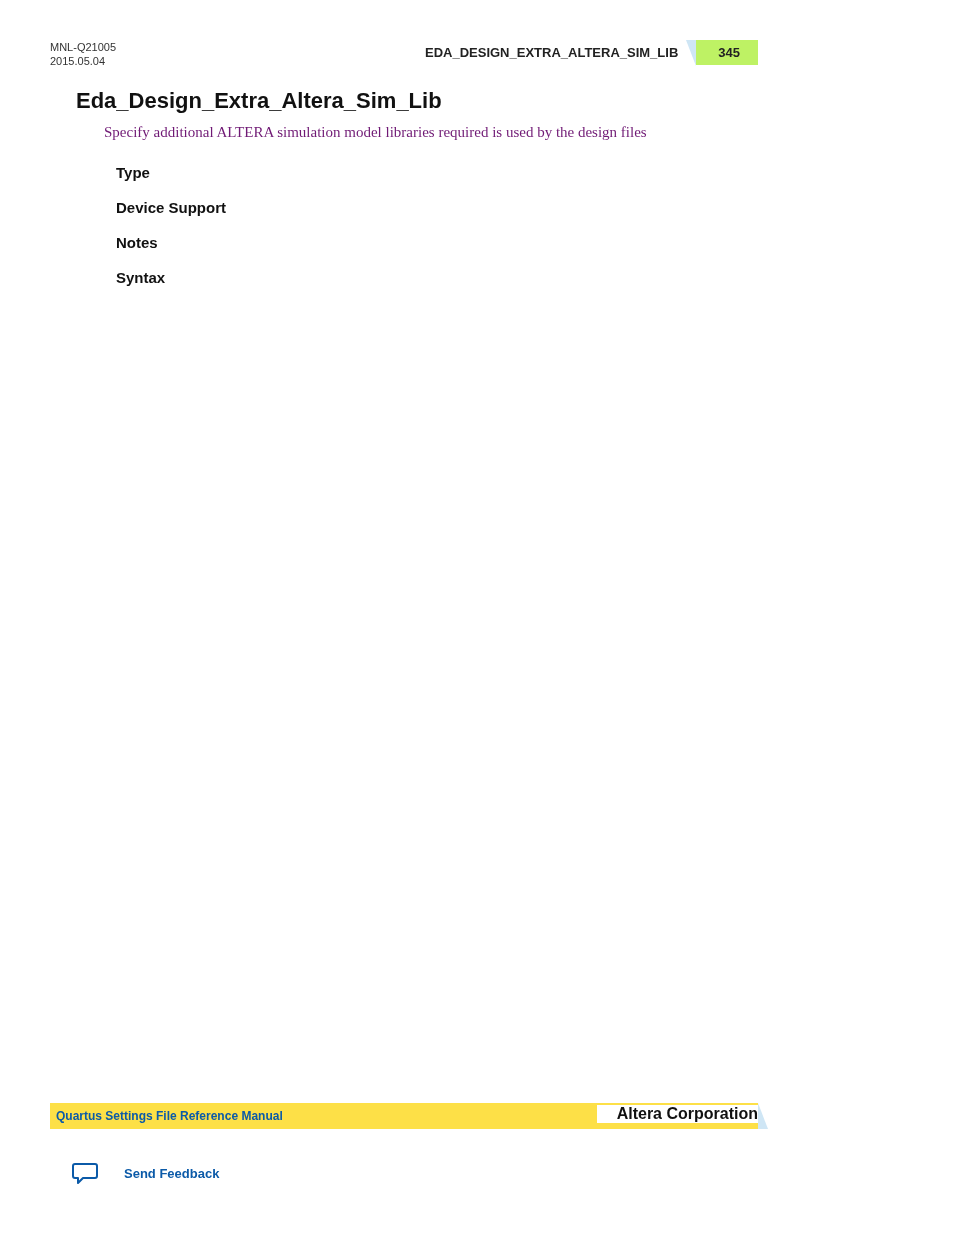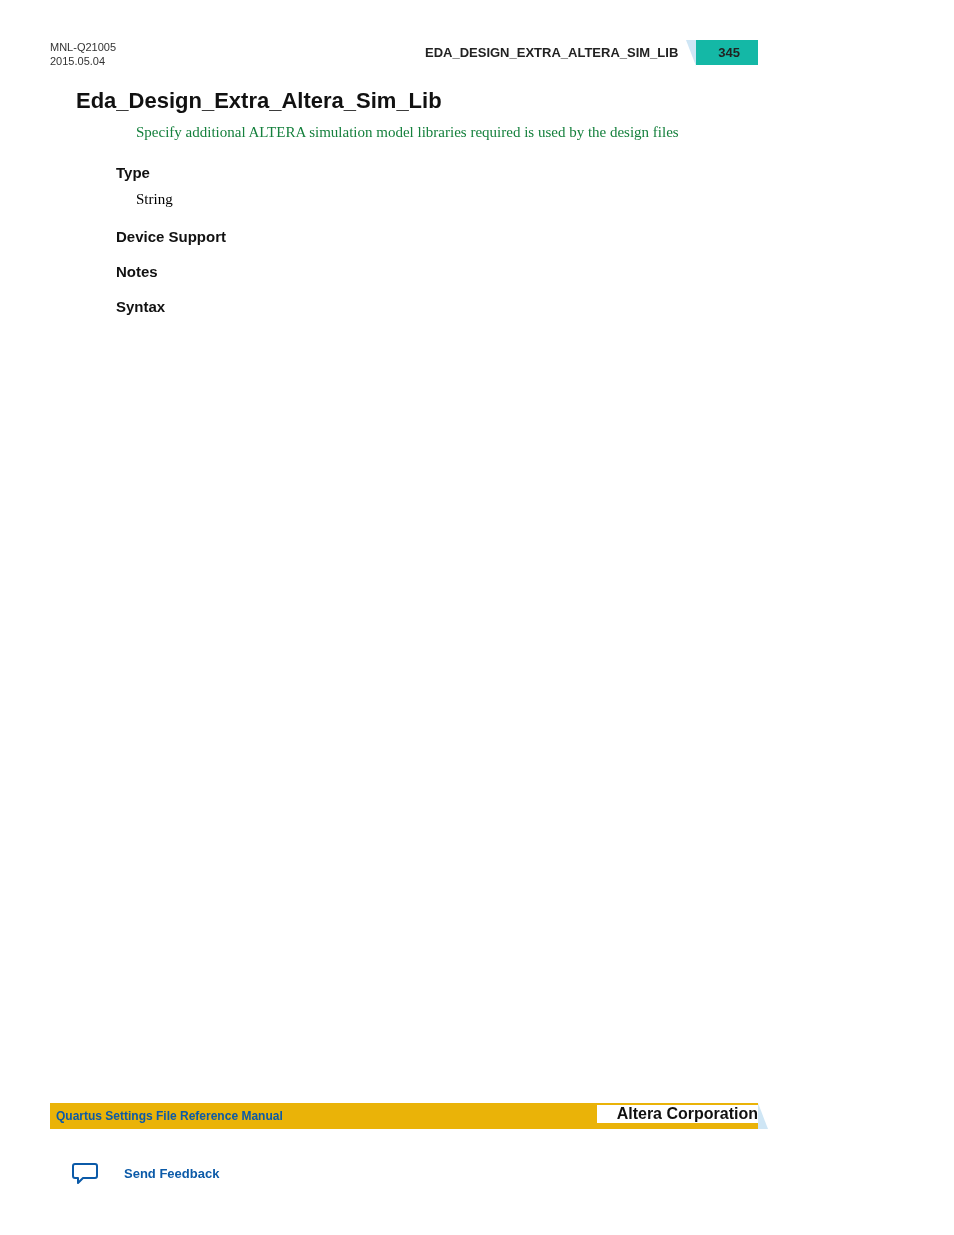--- a/index.html
+++ b/index.html
@@ -2,28 +2,28 @@
 <html><head>
 <meta charset="utf-8">
 <style>
   * { box-sizing: border-box; margin: 0; padding: 0; }
   html, body { width: 954px; height: 1235px; background: #fff; font-family: Georgia, 'Times New Roman', serif; color: #000; }
   .page { position: relative; width: 834px; height: 1235px; padding: 48px 76px 40px 50px; }
   .header-row { position: absolute; top: 40px; left: 50px; right: 76px; height: 30px; }
   .doc-id { font-family: Arial, Helvetica, sans-serif; font-size: 11px; line-height: 1.3; color: #333; position: absolute; left: 0; top: 0; }
   .header-right { position: absolute; right: 0; top: 0; display: flex; align-items: center; }
   .header-title { font-family: Arial, Helvetica, sans-serif; font-weight: bold; font-size: 13px; color: #222; margin-right: 18px; }
-  .page-badge { position: relative; background: #14b8a6; color: #222; font-family: Arial, Helvetica, sans-serif; font-weight: bold; font-size: 13px; padding: 5px 18px 5px 22px; }
+  .page-badge { position: relative; background: #bef264; color: #222; font-family: Arial, Helvetica, sans-serif; font-weight: bold; font-size: 13px; padding: 5px 18px 5px 22px; }
   .page-badge::before { content: ""; position: absolute; left: -10px; top: 0; width: 0; height: 0; border-top: 0 solid transparent; border-bottom: 26px solid transparent; border-right: 10px solid #cfe6f5; }
   .content { position: absolute; top: 88px; left: 76px; right: 76px; }
   h1.main-heading { font-family: Arial, Helvetica, sans-serif; font-weight: bold; font-size: 22px; color: #111; margin-bottom: 8px; }
-  .intro { font-family: Georgia, 'Times New Roman', serif; font-size: 15px; color: #15803d; margin-left: 60px; margin-bottom: 22px; line-height: 1.35; }
+  .intro { font-family: Georgia, 'Times New Roman', serif; font-size: 15px; color: #701a75; margin-left: 28px; margin-bottom: 22px; line-height: 1.35; }
   .section-heading { font-family: Arial, Helvetica, sans-serif; font-weight: bold; font-size: 15px; color: #111; margin-left: 40px; margin-bottom: 8px; margin-top: 18px; }
   .section-body { font-family: Georgia, 'Times New Roman', serif; font-size: 15px; color: #000; margin-left: 60px; line-height: 1.35; }
-  .footer-bar { position: absolute; left: 50px; right: 76px; bottom: 106px; height: 26px; background: #eab308; display: flex; align-items: center; padding-left: 6px; }
+  .footer-bar { position: absolute; left: 50px; right: 76px; bottom: 106px; height: 26px; background: #fde047; display: flex; align-items: center; padding-left: 6px; }
   .footer-bar::after { content: ""; position: absolute; right: -10px; top: 0; width: 0; height: 0; border-top: 26px solid transparent; border-bottom: 0 solid transparent; border-left: 10px solid #cfe6f5; }
   .footer-bar .ref-manual { font-family: Arial, Helvetica, sans-serif; font-weight: bold; font-size: 12px; color: #0b5aa8; }
   .footer-corp { position: absolute; right: 76px; bottom: 112px; font-family: Arial, Helvetica, sans-serif; font-weight: bold; font-size: 16px; color: #111; background: #fff; padding-left: 20px; }
   .feedback-row { position: absolute; left: 72px; bottom: 50px; display: flex; align-items: center; gap: 26px; }
   .feedback-icon svg { display: block; }
   .feedback-text { font-family: Arial, Helvetica, sans-serif; font-weight: bold; font-size: 13px; color: #0b5aa8; }
 </style>
 </head>
 <body>
 
@@ -38,21 +38,20 @@
       <span class="header-title">EDA_DESIGN_EXTRA_ALTERA_SIM_LIB</span>
       <span class="page-badge">345</span>
     </div>
   </div>
 
   <div class="content">
     <h1 class="main-heading">Eda_Design_Extra_Altera_Sim_Lib</h1>
     <p class="intro">Specify additional ALTERA simulation model libraries required is used by the design files</p>
 
     <div class="section-heading">Type</div>
-    <p class="section-body">String</p>
 
     <div class="section-heading">Device Support</div>
 
     <div class="section-heading">Notes</div>
 
     <div class="section-heading">Syntax</div>
   </div>
 
   <div class="footer-bar">
     <span class="ref-manual">Quartus Settings File Reference Manual</span>

